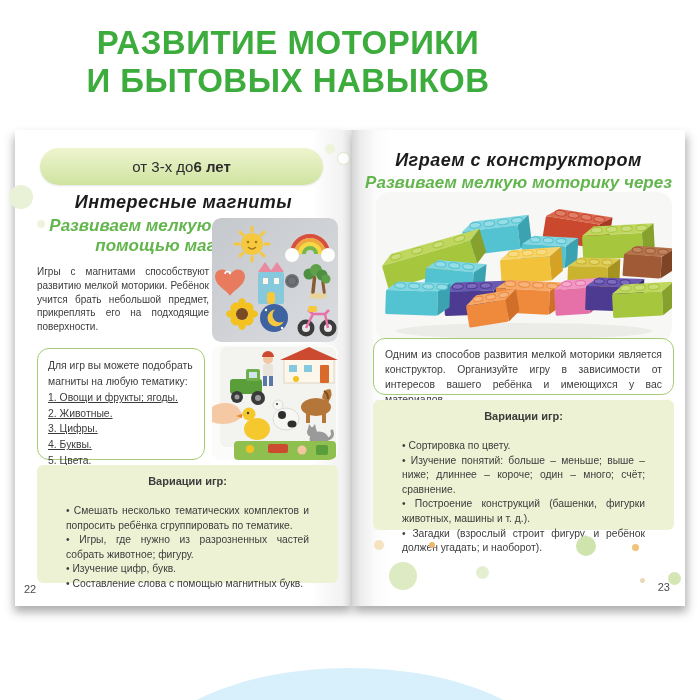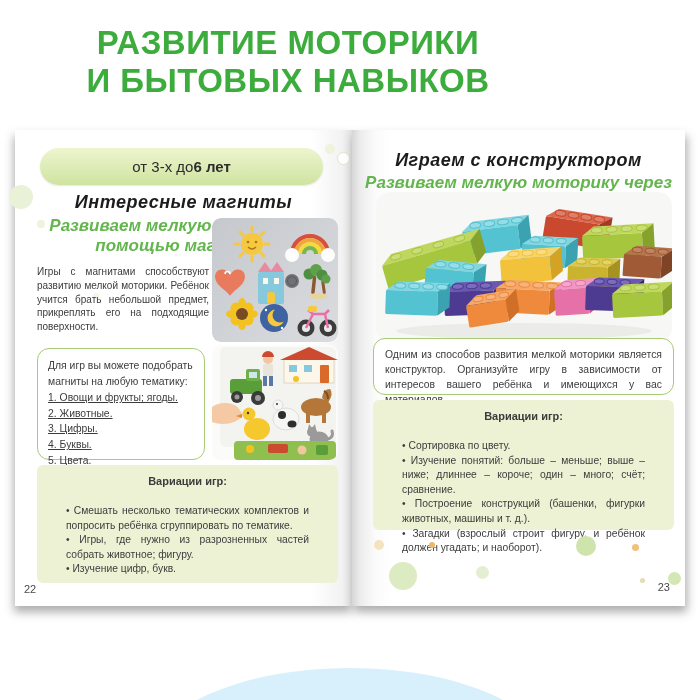--- a/index.html
+++ b/index.html
@@ -235,20 +235,21 @@
           </g>
       </svg>
     </div>
 
     <div class="var-box var-left">
       <div class="vtitle">Вариации игр:</div>
       <ul>
           <li>Смешать несколько тематических комплектов и попросить ребёнка сгруппировать по тематике.</li>
           <li>Игры, где нужно из разрозненных частей собрать животное; фигуру.</li>
           <li>Изучение цифр, букв.</li>
+          <li>Составление слова с помощью магнитных букв.</li>
         </ul>
     </div>
 
     <div class="pagenum pn-left">22</div>
   </div>
 
   <div class="page page-right">
     <div class="script-title" style="top:20px">Играем с конструктором</div>
     <div class="subtitle" style="top:43px">Развиваем мелкую моторику через игры с конструктором</div>
 

